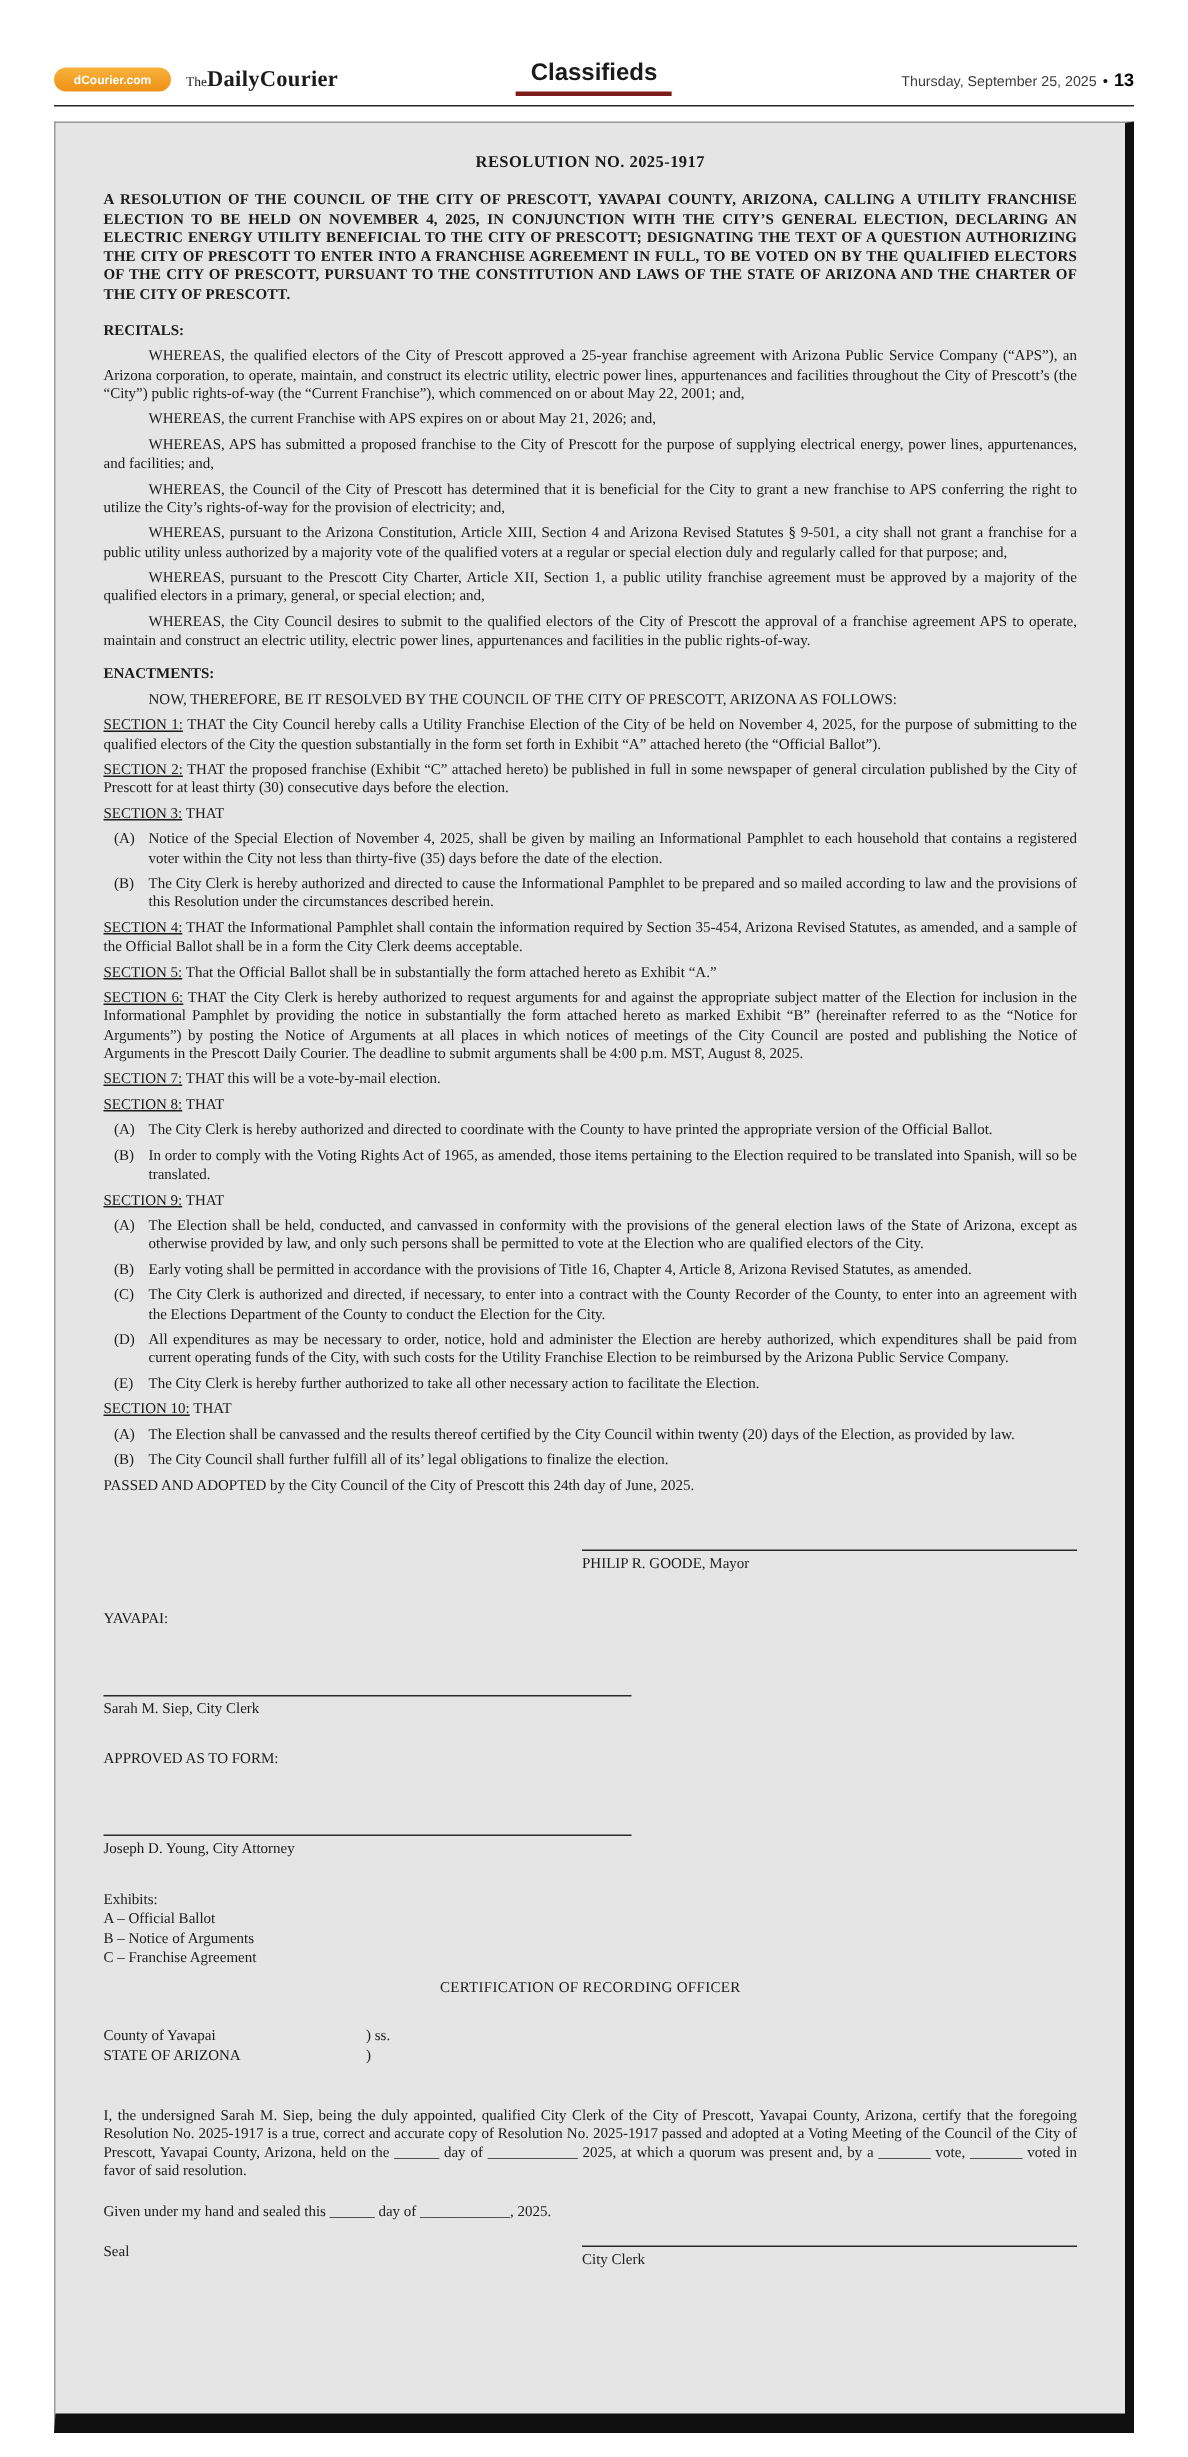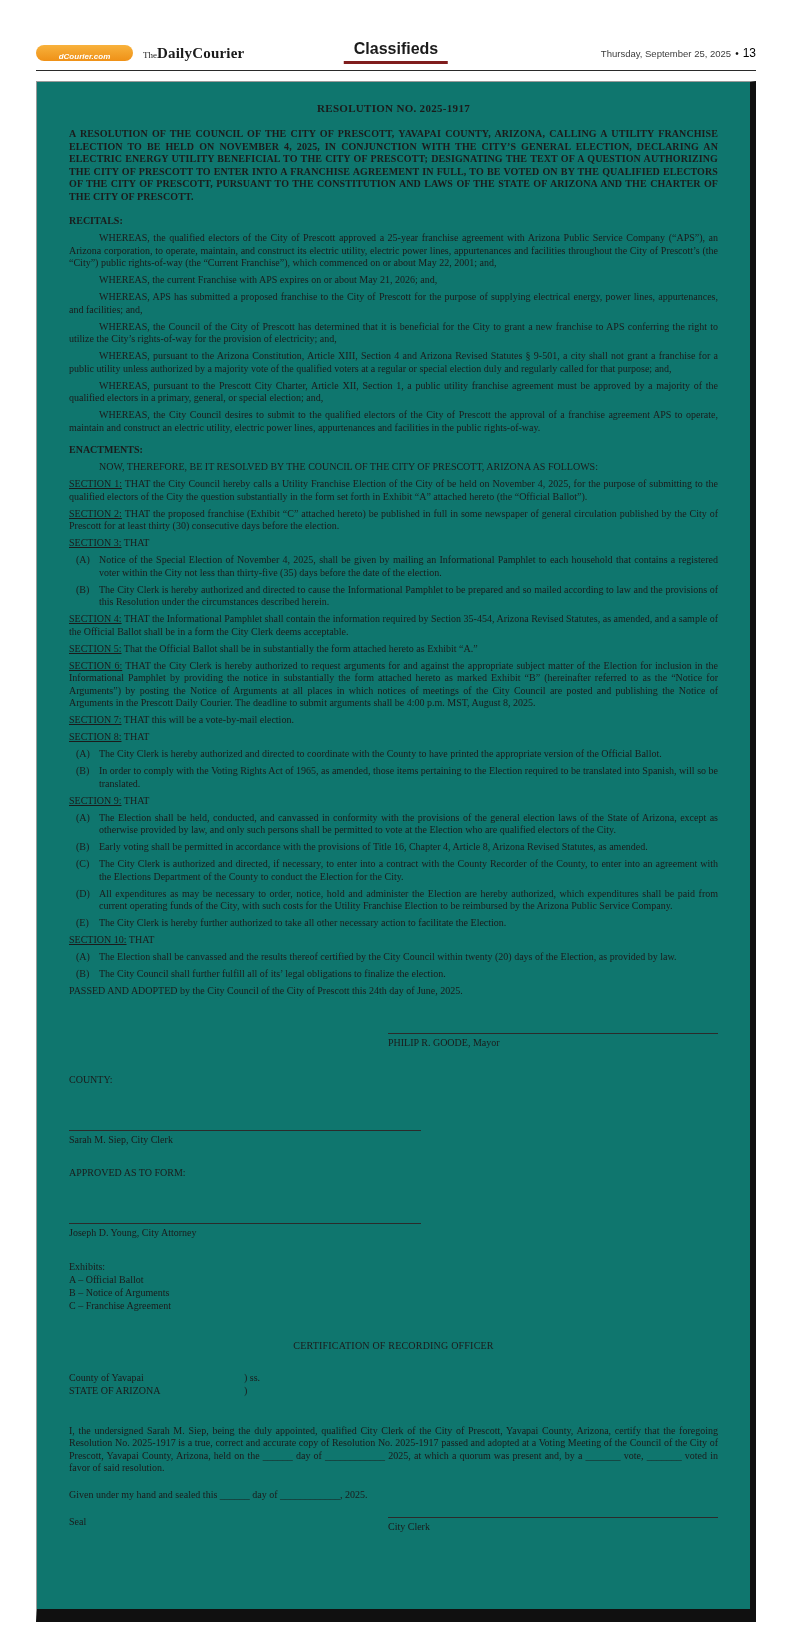--- a/index.html
+++ b/index.html
@@ -2,59 +2,59 @@
 <html><head>
 <meta charset="utf-8">
 <style>
   * { margin:0; padding:0; box-sizing:border-box; }
   html,body { width:792px; height:1638px; background:#ffffff; overflow:hidden; }
   body { font-family:"Liberation Serif", serif; color:#1b1b1b; }
 
   
   .masthead { position:relative; margin:40px 36px 0 36px; height:26px; display:flex; align-items:center; justify-content:space-between; }
   .mh-left { display:flex; align-items:center; gap:10px; }
-  .logo-pill { display:inline-flex; align-items:flex-end; justify-content:center; width:97px; height:16px;
+  .logo-pill { display:inline-flex; align-items:center; justify-content:center; width:78px; height:16px;
                background:linear-gradient(#f8b23c,#ef9117); border-radius:9px; color:#fff;
-               font-family:"Liberation Sans", sans-serif; font-size:8px; font-style:italic; font-weight:bold; }
+               font-family:"Liberation Sans", sans-serif; font-size:8px; font-weight:bold; }
   .paper-name { white-space:nowrap; }
   .paper-name .the { font-size:9px; }
   .paper-name .dc { font-size:15px; font-weight:bold; letter-spacing:.2px; }
   .mh-center { position:absolute; left:50%; transform:translateX(-50%); top:0; }
   .section-title { font-family:"Liberation Sans", sans-serif; font-weight:bold; font-size:16px;
                    border-bottom:3px solid #7f1d1d; padding:0 10px 3px 10px;text-align:center; }
   .mh-right { font-family:"Liberation Sans", sans-serif; font-size:9.5px; color:#3c3c3c; white-space:nowrap; }
   .mh-right .dot { margin:0 4px; font-size:10px; color:#111; }
-  .mh-right .pageno { font-weight:normal; color:#000; font-size:12px; }
+  .mh-right .pageno { font-weight:bold; color:#000; font-size:12px; }
   .rule { border-top:1.5px solid #2a2a2a; margin:4px 36px 0 36px; }
 
   
   .doc { margin:10px 36px 0 36px; height:1541px; overflow:hidden;
          border:1px solid #9a9a9a; border-right:6px solid #101010; border-bottom:13px solid #101010;
-         padding:20px 32px 14px 32px; background:#0f766e; }
+         padding:20px 32px 14px 32px; background:#e5e5e5; }
 
   .title { text-align:center; font-weight:bold; font-size:11px; letter-spacing:.3px; margin-bottom:14px; }
   .p { font-size:10px; line-height:12.5px; text-align:justify; margin-bottom:4.5px; }
   .bold { font-weight:bold; }
   .preamble { margin-bottom:12px; letter-spacing:.1px; }
   .hd { font-weight:bold; font-size:10px; margin:10px 0 6px 0; }
   .ind { text-indent:30px; }
   .sec-label { text-decoration:underline; }
   .item { position:relative; padding-left:30px; margin-bottom:4.5px; font-size:10px; line-height:12.5px; text-align:justify; }
   .item .mk { position:absolute; left:7px; }
 
   
   .sline { border-bottom:1px solid #2b2b2b; height:2px; }
   .sig-name { font-size:10px; margin-top:3px; }
   .mayor-block { width:330px; margin-left:auto; margin-top:34px; }
   .plain { font-size:10px; }
   .attest { margin-top:26px; }
   .sig-left { width:352px; margin-top:44px; }
   .approved { margin-top:22px; }
   .exhibits { margin-top:22px; font-size:10px; line-height:13px; }
-  .cert-head { text-align:center; font-size:10px; margin-top:28px; letter-spacing:.2px; }
+  .cert-head { text-align:center; font-size:10px; margin-top:8px; letter-spacing:.2px; }
   .state-block { margin-top:20px; font-size:10px; line-height:13px; }
   .st-l { display:inline-block; width:175px; }
   .cert-para { margin-top:28px; }
   .given { margin-top:14px; font-size:10px; }
   .seal-row { margin-top:16px; display:flex; justify-content:space-between; align-items:flex-start;gap:45px; }
   .clerk-block { width:330px; }
 </style>
 </head>
 <body>
 
@@ -124,21 +124,21 @@
   <div class="item"><span class="mk">(A)</span><span>The Election shall be canvassed and the results thereof certified by the City Council within twenty (20) days of the Election, as provided by law.</span></div>
   <div class="item"><span class="mk">(B)</span><span>The City Council shall further fulfill all of its’ legal obligations to finalize the election.</span></div>
 
   <p class="p">PASSED AND ADOPTED by the City Council of the City of Prescott this 24th day of June, 2025.</p>
 
   <div class="mayor-block">
     <div class="sline"></div>
     <div class="sig-name">PHILIP R. GOODE, Mayor</div>
   </div>
 
-  <div class="plain attest">COUNTY:</div>
+  <div class="plain attest">YAVAPAI:</div>
 
   <div class="sig-left">
     <div class="sline"></div>
     <div class="sig-name">Sarah M. Siep, City Clerk</div>
   </div>
 
   <div class="plain approved">APPROVED AS TO FORM:</div>
 
   <div class="sig-left">
     <div class="sline"></div>

